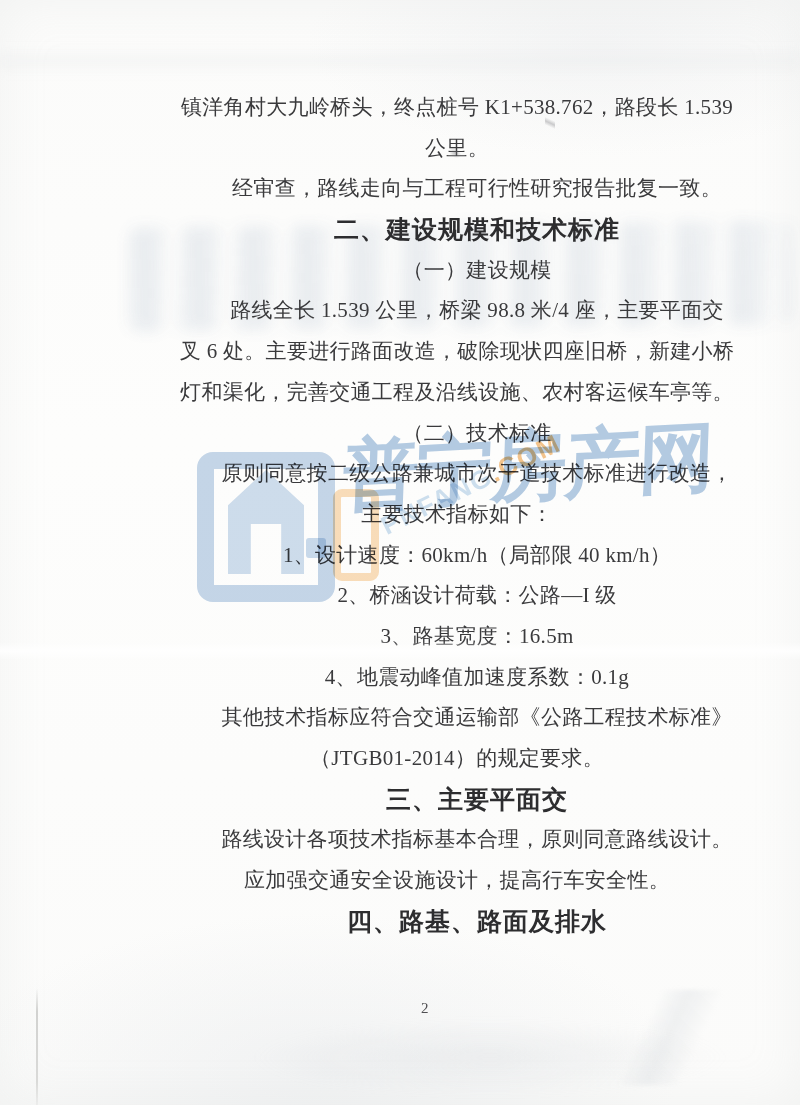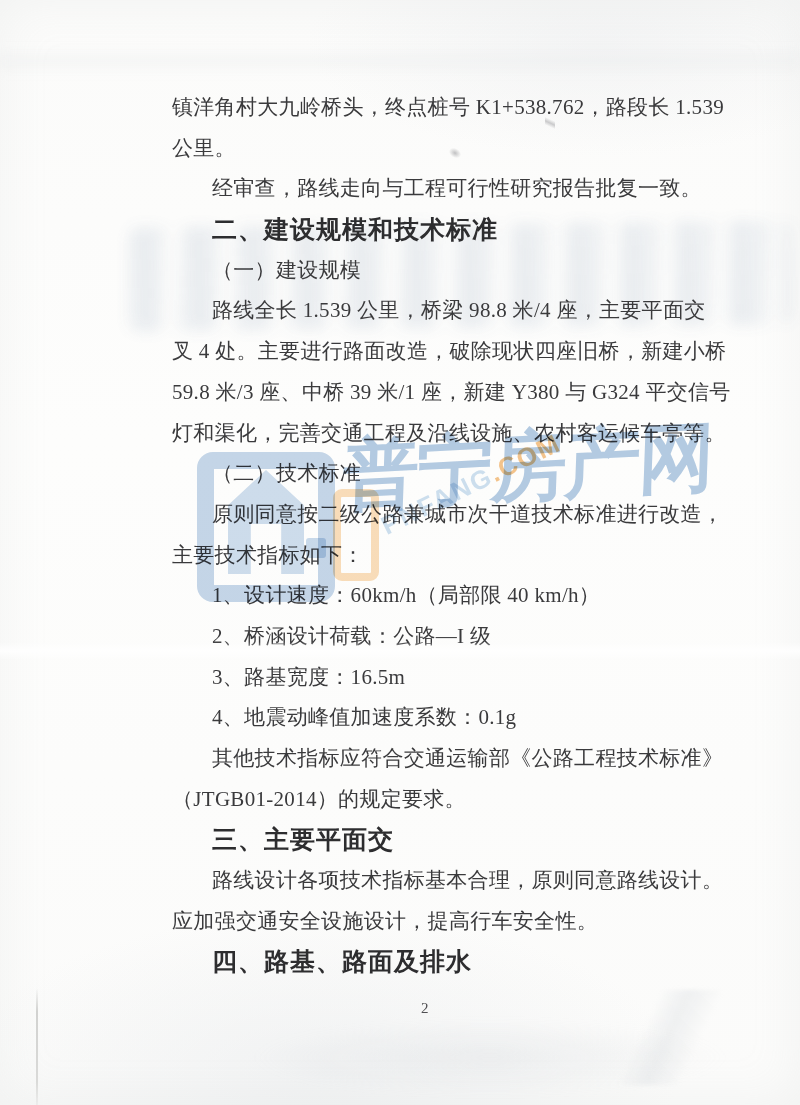--- a/index.html
+++ b/index.html
@@ -11,20 +11,21 @@
     position: relative;
     width: 800px;
     height: 1105px;
     overflow: hidden;
     background:
       radial-gradient(ellipse 420px 160px at 75% 4%, rgba(228,230,233,0.35), transparent 70%),
       radial-gradient(ellipse 500px 220px at 40% 97%, rgba(225,228,231,0.40), transparent 72%),
       linear-gradient(180deg, #fbfbfa 0%, #fdfdfc 40%, #fbfbfa 100%);
     box-shadow: inset 0 0 50px rgba(185,188,192,0.14);
     font-family: "Liberation Serif", serif;
+    text-align: center;
   }
 
   
   .bleed-band {
     position: absolute;
     left: 128px;
     top: 224px;
     right: 8px;
     height: 104px;
     background:
@@ -169,22 +170,21 @@
   <div class="bleed-band"></div>
 
   <div class="textblock">
     <div>
         <div class="line">镇洋角村大九岭桥头，终点桩号 K1+538.762，路段长 1.539</div>
         <div class="line">公里。</div>
         <div class="line ind">经审查，路线走向与工程可行性研究报告批复一致。</div>
         <div class="line ind bold">二、建设规模和技术标准</div>
         <div class="line ind">（一）建设规模</div>
         <div class="line ind">路线全长 1.539 公里，桥梁 98.8 米/4 座，主要平面交</div>
-        <div class="line">叉 4 处。主要进行路面改造，破除现状四座旧桥，新建小桥</div>
-        <div class="line">59.8 米/3 座、中桥 39 米/1 座，新建 Y380 与 G324 平交信号</div>
+        <div class="line">叉 6 处。主要进行路面改造，破除现状四座旧桥，新建小桥</div>
         <div class="line">灯和渠化，完善交通工程及沿线设施、农村客运候车亭等。</div>
         <div class="line ind">（二）技术标准</div>
         <div class="line ind">原则同意按二级公路兼城市次干道技术标准进行改造，</div>
         <div class="line">主要技术指标如下：</div>
         <div class="line ind">1、设计速度：60km/h（局部限 40 km/h）</div>
         <div class="line ind">2、桥涵设计荷载：公路—I 级</div>
         <div class="line ind">3、路基宽度：16.5m</div>
         <div class="line ind">4、地震动峰值加速度系数：0.1g</div>
         <div class="line ind">其他技术指标应符合交通运输部《公路工程技术标准》</div>
         <div class="line">（JTGB01-2014）的规定要求。</div>

